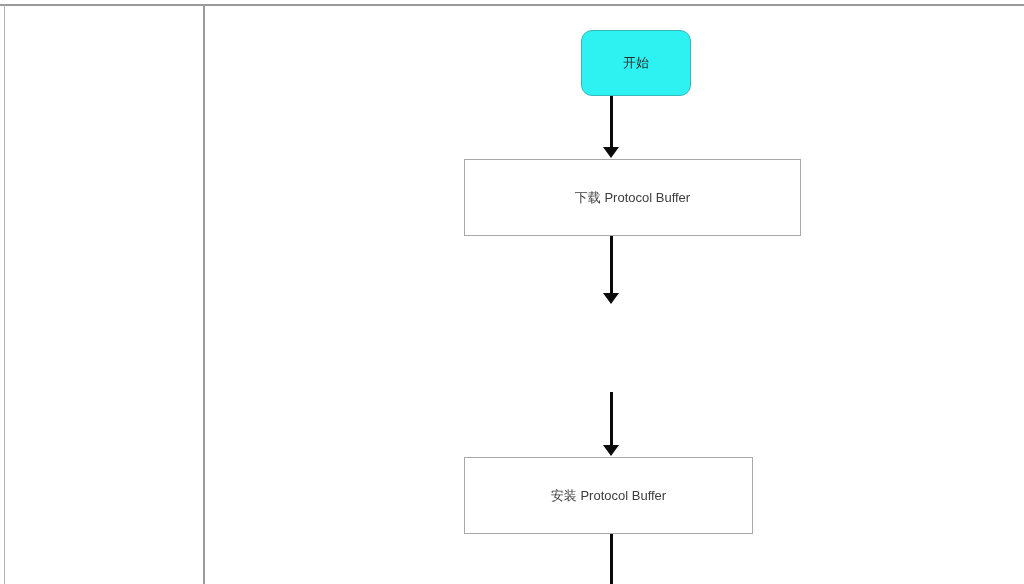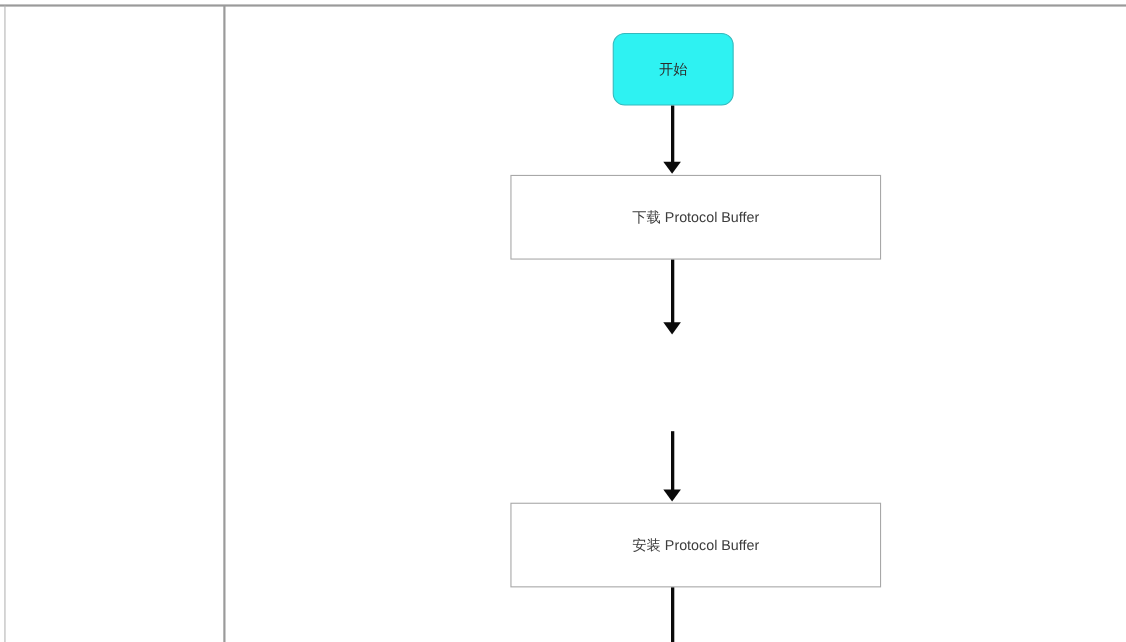--- a/index.html
+++ b/index.html
@@ -73,20 +73,21 @@
     align-items: center;
     justify-content: center;
     text-align: center;
   }
   .node-terminator {
     border-radius: 11px;
     border: 1px solid #35b9bd;
     background: #2ef2f2;
     color: #2c2c2c;
     font-size: 13px;
+    margin-left: 24px;
   }
   .node-process {
     border: 1px solid #a8a8a8;
     background: #ffffff;
     color: #3d3d3d;
     font-size: 13px;
     margin-left: 20px;
   }
 
   
@@ -134,21 +135,21 @@
     <div class="edge-line" style="left:610px; top:236px; height:58px;"></div>
     <div class="edge-arrow" style="left:603px; top:293px;"></div>
   </div>
 
 
   <div class="edge">
     <div class="edge-line" style="left:610px; top:392px; height:54px;"></div>
     <div class="edge-arrow" style="left:603px; top:445px;"></div>
   </div>
 
-  <div class="node node-process" style="left:444px; top:457px; width:337px; height:77px;">
+  <div class="node node-process" style="left:444px; top:457px; width:289px; height:77px;">
     <span>安装 Protocol Buffer</span>
   </div>
 
   <div class="edge">
     <div class="edge-line" style="left:610px; top:534px; height:50px;"></div>
   </div>
 
 </div>
 
 </body></html>

